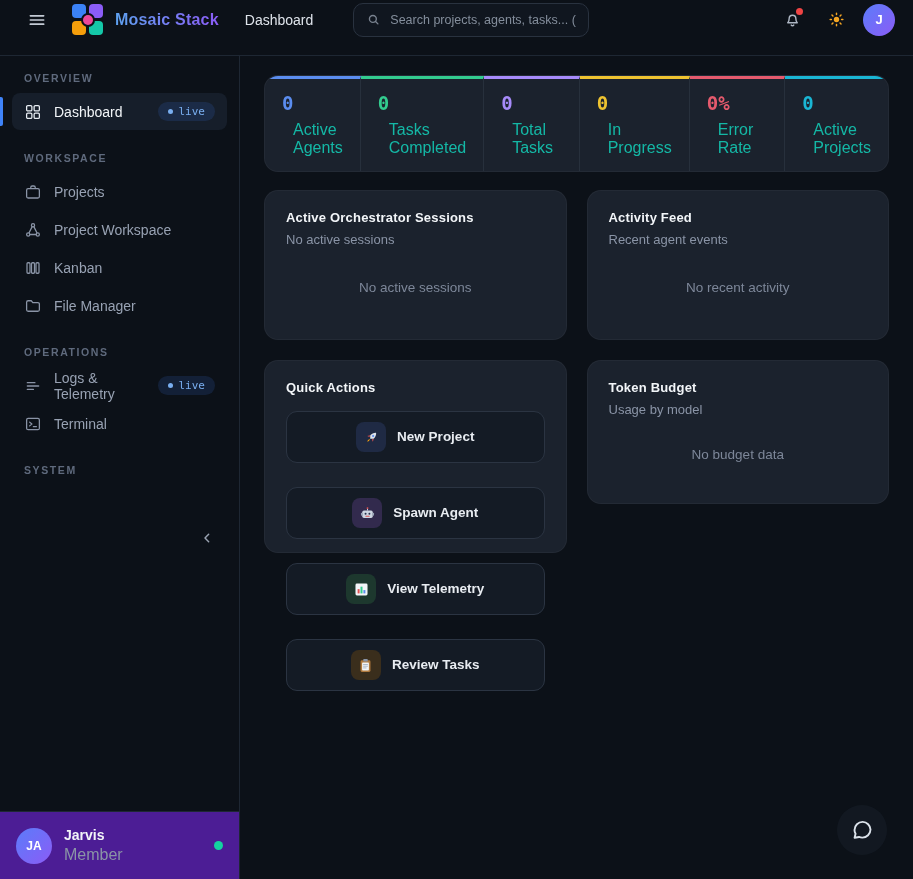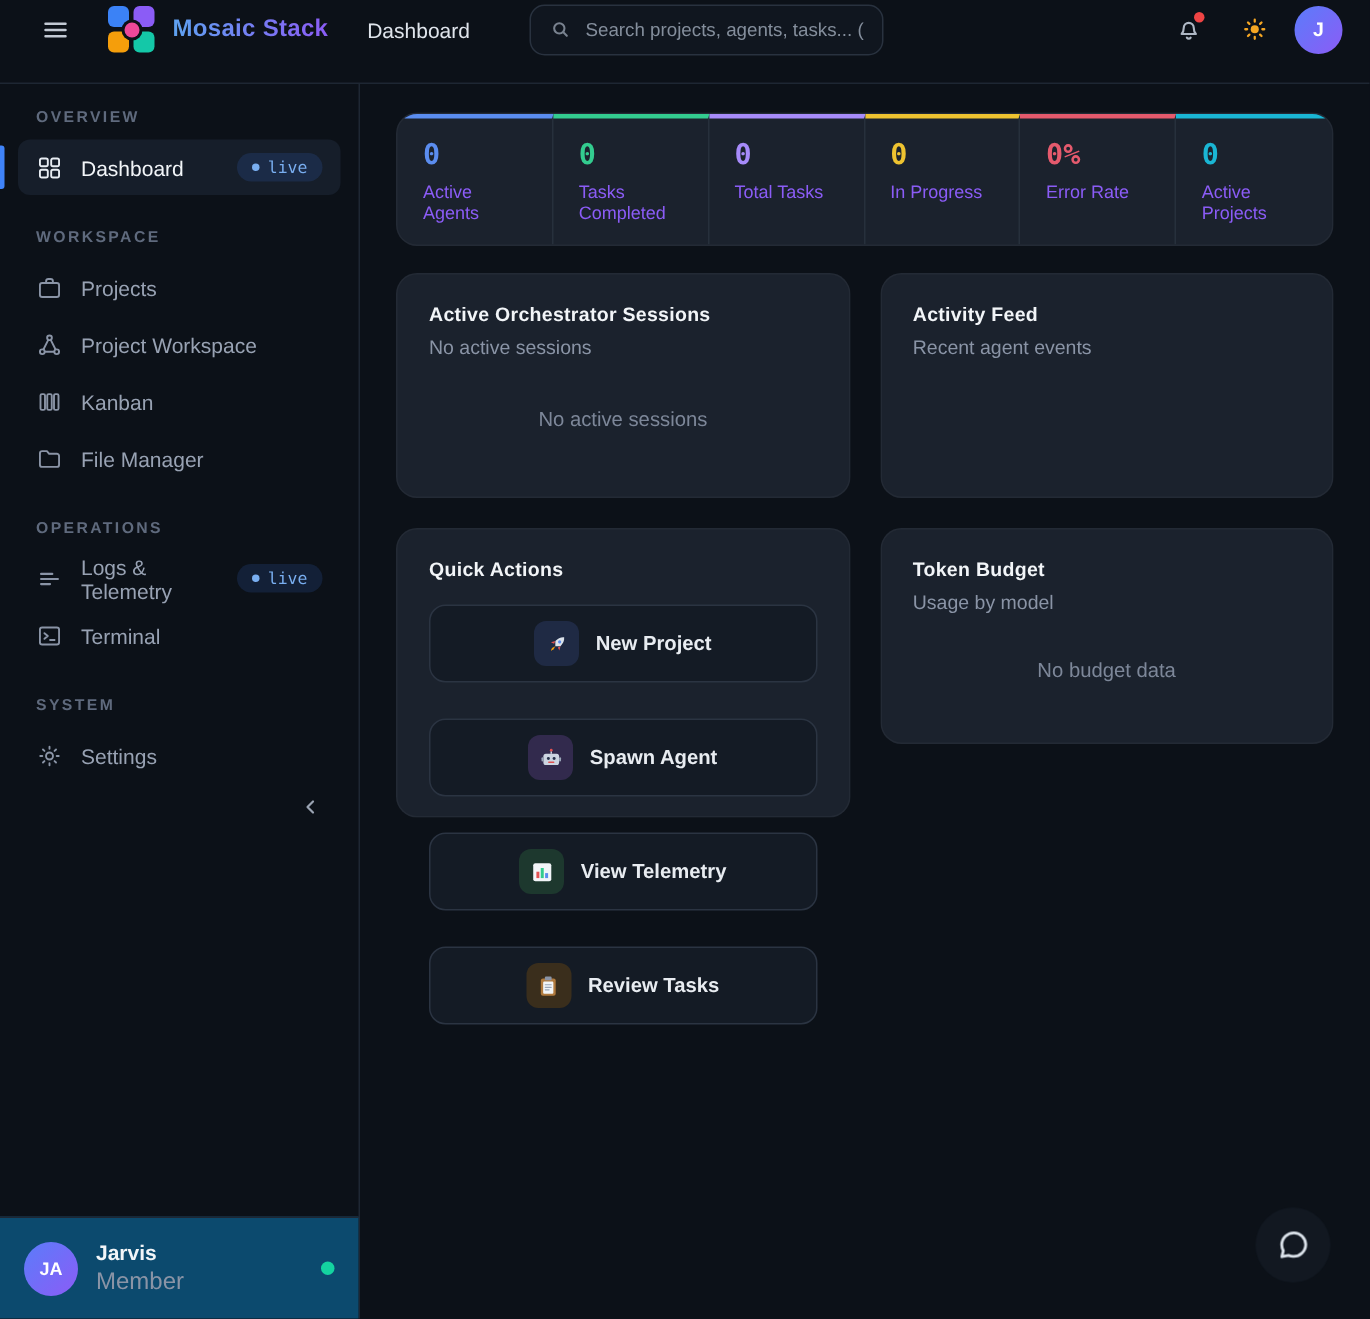--- a/index.html
+++ b/index.html
@@ -89,21 +89,21 @@
     padding:3px 10px; border-radius:999px;
   }
   .badge .dot { width:5px; height:5px; border-radius:50%; background:var(--badge_text,#79aef0); display:inline-block; }
   .collapse-btn {
     position:absolute; right:18px; top:468px; width:28px; height:28px;
     background:none; border:none; color:#9aa3b2; cursor:pointer;
     display:flex; align-items:center; justify-content:center;
   }
   .user-box {
     border-top:1px solid #1e2733; padding:15px 16px; display:flex; align-items:center; gap:12px;
-    background:#0c4a6e;
+    background:#4c1d95;
   }
   .user-avatar {
     width:36px; height:36px; border-radius:50%;
     background:linear-gradient(135deg,var(--avatar_from,#5b7cfa),var(--avatar_to,#8b5cf6));
     color:#fff; font-size:12px; font-weight:700; display:flex; align-items:center; justify-content:center; flex:none;
   }
   .user-name { font-size:14px; font-weight:700; color:#f2f5f8; }
   .user-role { font-size:16px; color:#8a94a6; margin-top:3px; }
   .presence-dot { margin-left:auto; width:9px; height:9px; border-radius:50%; background:var(--status,#14d3a0); }
 
@@ -111,21 +111,21 @@
   .main { position:absolute; left:240px; top:56px; right:0; bottom:0; padding:19px 24px; }
 
   .stats {
     display:grid; grid-template-columns:repeat(6,1fr);
     background:#1b222d; border-radius:14px; overflow:hidden;
     border:1px solid rgba(255,255,255,.04);
   }
   .stat { border-top:3px solid var(--stat-color,#5b8def); border-right:1px solid #27303c; padding:13px 17px 14px; }
   .stat:last-child { border-right:none; }
   .stat-value { font-family:"DejaVu Sans Mono",monospace; font-size:19px; font-weight:700; color:var(--stat-color,#5b8def); }
-  .stat-label { font-size:12px; color:#8b5cf6; margin-top:7px; }
+  .stat-label { font-size:16px; color:#14b8a6; margin-top:7px;margin-left:11px; }
 
   .cards { display:grid; grid-template-columns:1fr 1fr; gap:20px; margin-top:18px; align-items:start; }
   .card {
     background:#1b222d; border-radius:14px; border:1px solid rgba(255,255,255,.04);
     padding:19px 21px; display:flex; flex-direction:column;
   }
   .card.h-150 { height:150px; }
   .card.h-152 { height:144px;justify-content:flex-end; }
   .card.h-193 { height:193px; }
   .card-title { font-size:13px; font-weight:700; color:#f2f5f8; letter-spacing:.2px; }
@@ -269,27 +269,20 @@
         <svg width="18" height="18" viewBox="0 0 24 24" fill="none" stroke="currentColor" stroke-width="1.7" stroke-linecap="round" stroke-linejoin="round">
             <rect x="3.5" y="4.5" width="17" height="15" rx="2"></rect>
             <path d="M7.5 9.5 10.5 12l-3 2.5M12.5 15.5h4"></path>
           </svg>
         <span>Terminal</span>
       </button>
     </div>
 
     <div class="nav-section">
       <div class="nav-section-label">SYSTEM</div>
-      <button class="nav-item">
-        <svg width="18" height="18" viewBox="0 0 24 24" fill="none" stroke="currentColor" stroke-width="1.7" stroke-linecap="round">
-            <circle cx="12" cy="12" r="3.1"></circle>
-            <path d="M12 3.8v1.8M12 18.4v1.8M3.8 12h1.8M18.4 12h1.8M6.2 6.2l1.3 1.3M16.5 16.5l1.3 1.3M17.8 6.2l-1.3 1.3M7.5 16.5l-1.3 1.3"></path>
-          </svg>
-        <span>Settings</span>
-      </button>
     </div>
   </nav>
 
   <button class="collapse-btn">
     <svg width="16" height="16" viewBox="0 0 24 24" fill="none" stroke="currentColor" stroke-width="2.2" stroke-linecap="round" stroke-linejoin="round">
         <path d="M14.5 6.5 9 12l5.5 5.5"></path>
       </svg>
   </button>
 
   <div class="user-box">
@@ -335,20 +328,21 @@
 
     <section class="card h-150">
       <h2 class="card-title">Active Orchestrator Sessions</h2>
       <div class="card-sub">No active sessions</div>
       <div class="card-empty">No active sessions</div>
     </section>
 
     <section class="card h-150">
       <h2 class="card-title">Activity Feed</h2>
       <div class="card-sub">Recent agent events</div>
+      <div class="card-empty">No recent activity</div>
     </section>
 
     <section class="card h-193">
       <h2 class="card-title">Quick Actions</h2>
       <div class="qa-grid">
 
         <button class="qa-btn">
           <span class="qa-tile" style="background: rgb(31, 42, 68);">
             <svg width="17" height="17" viewBox="0 0 24 24">
                 <g transform="rotate(45 12 12)">

